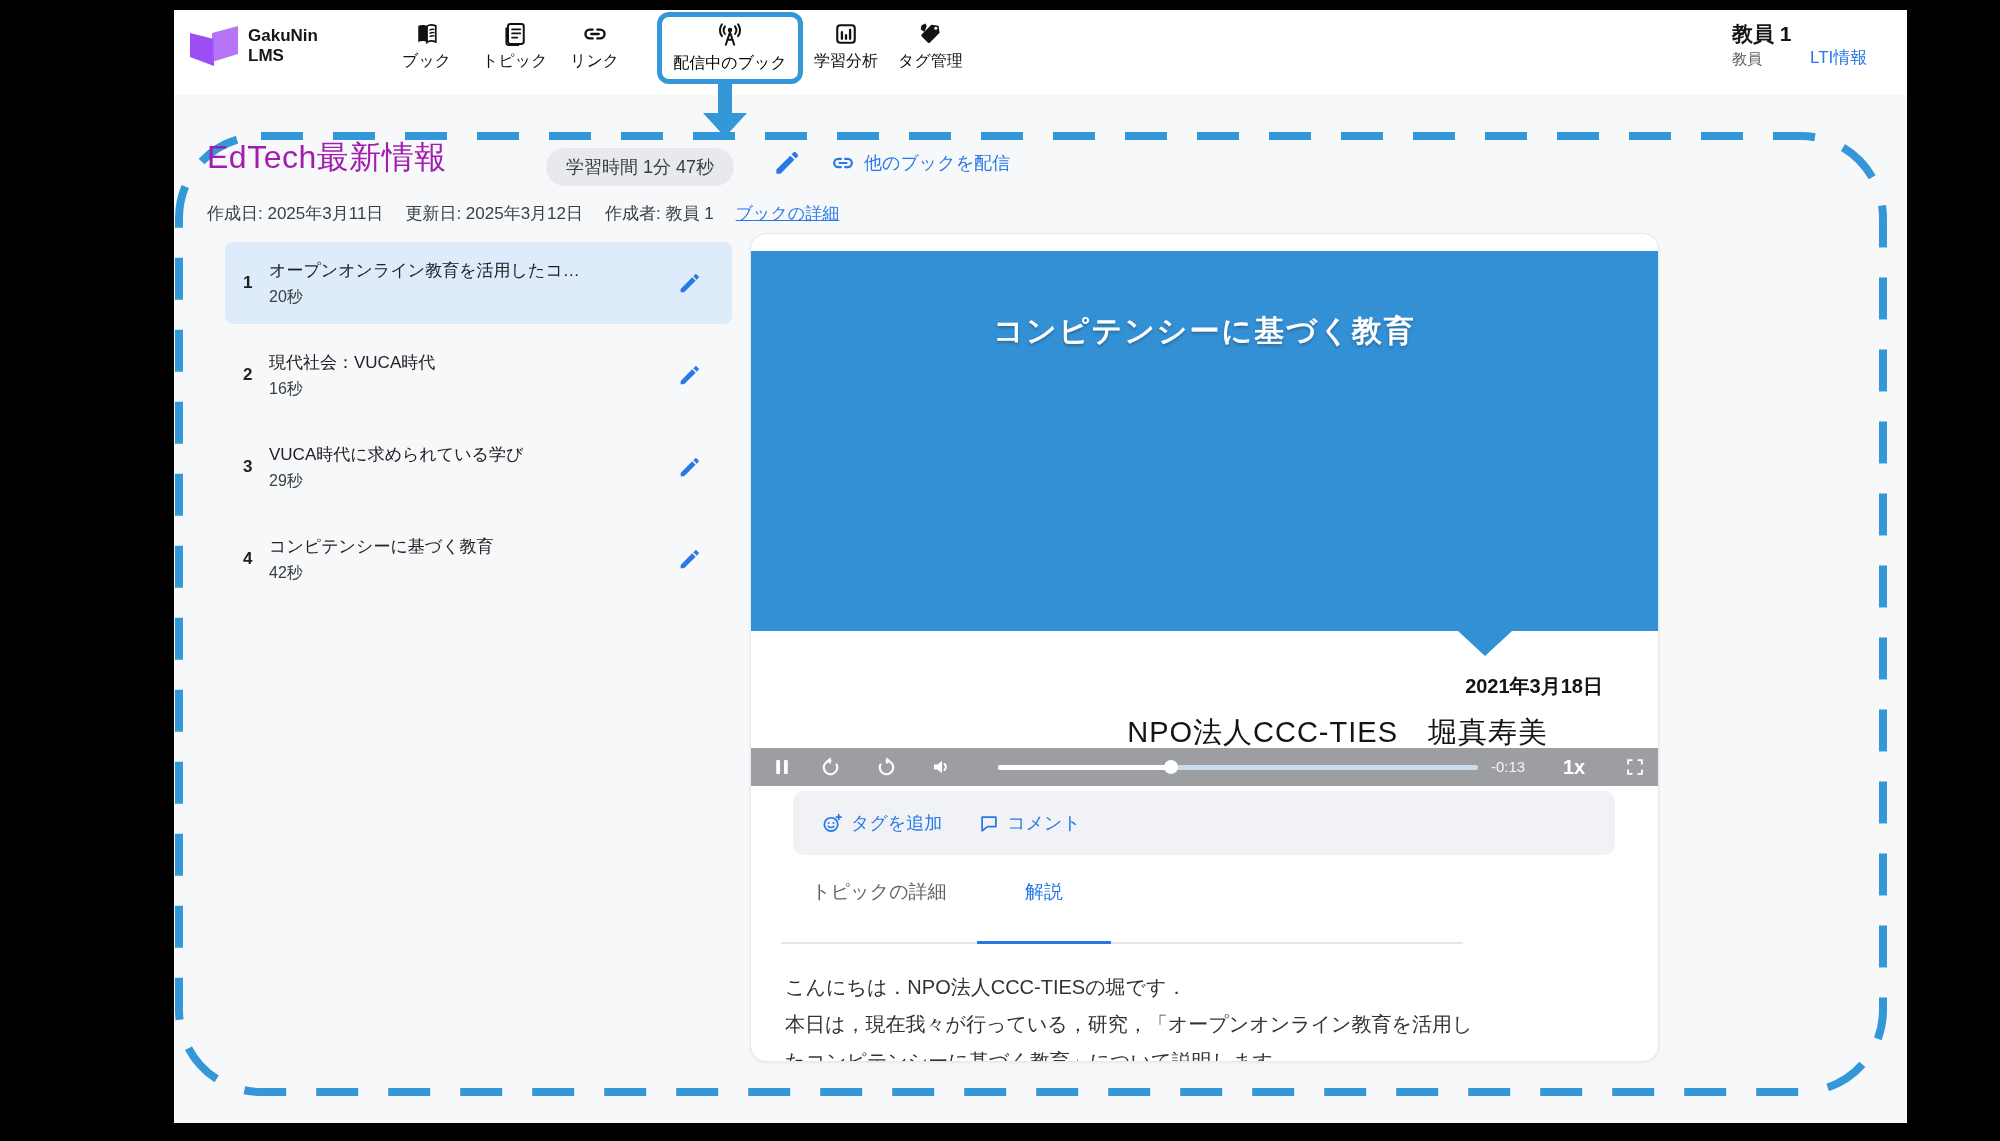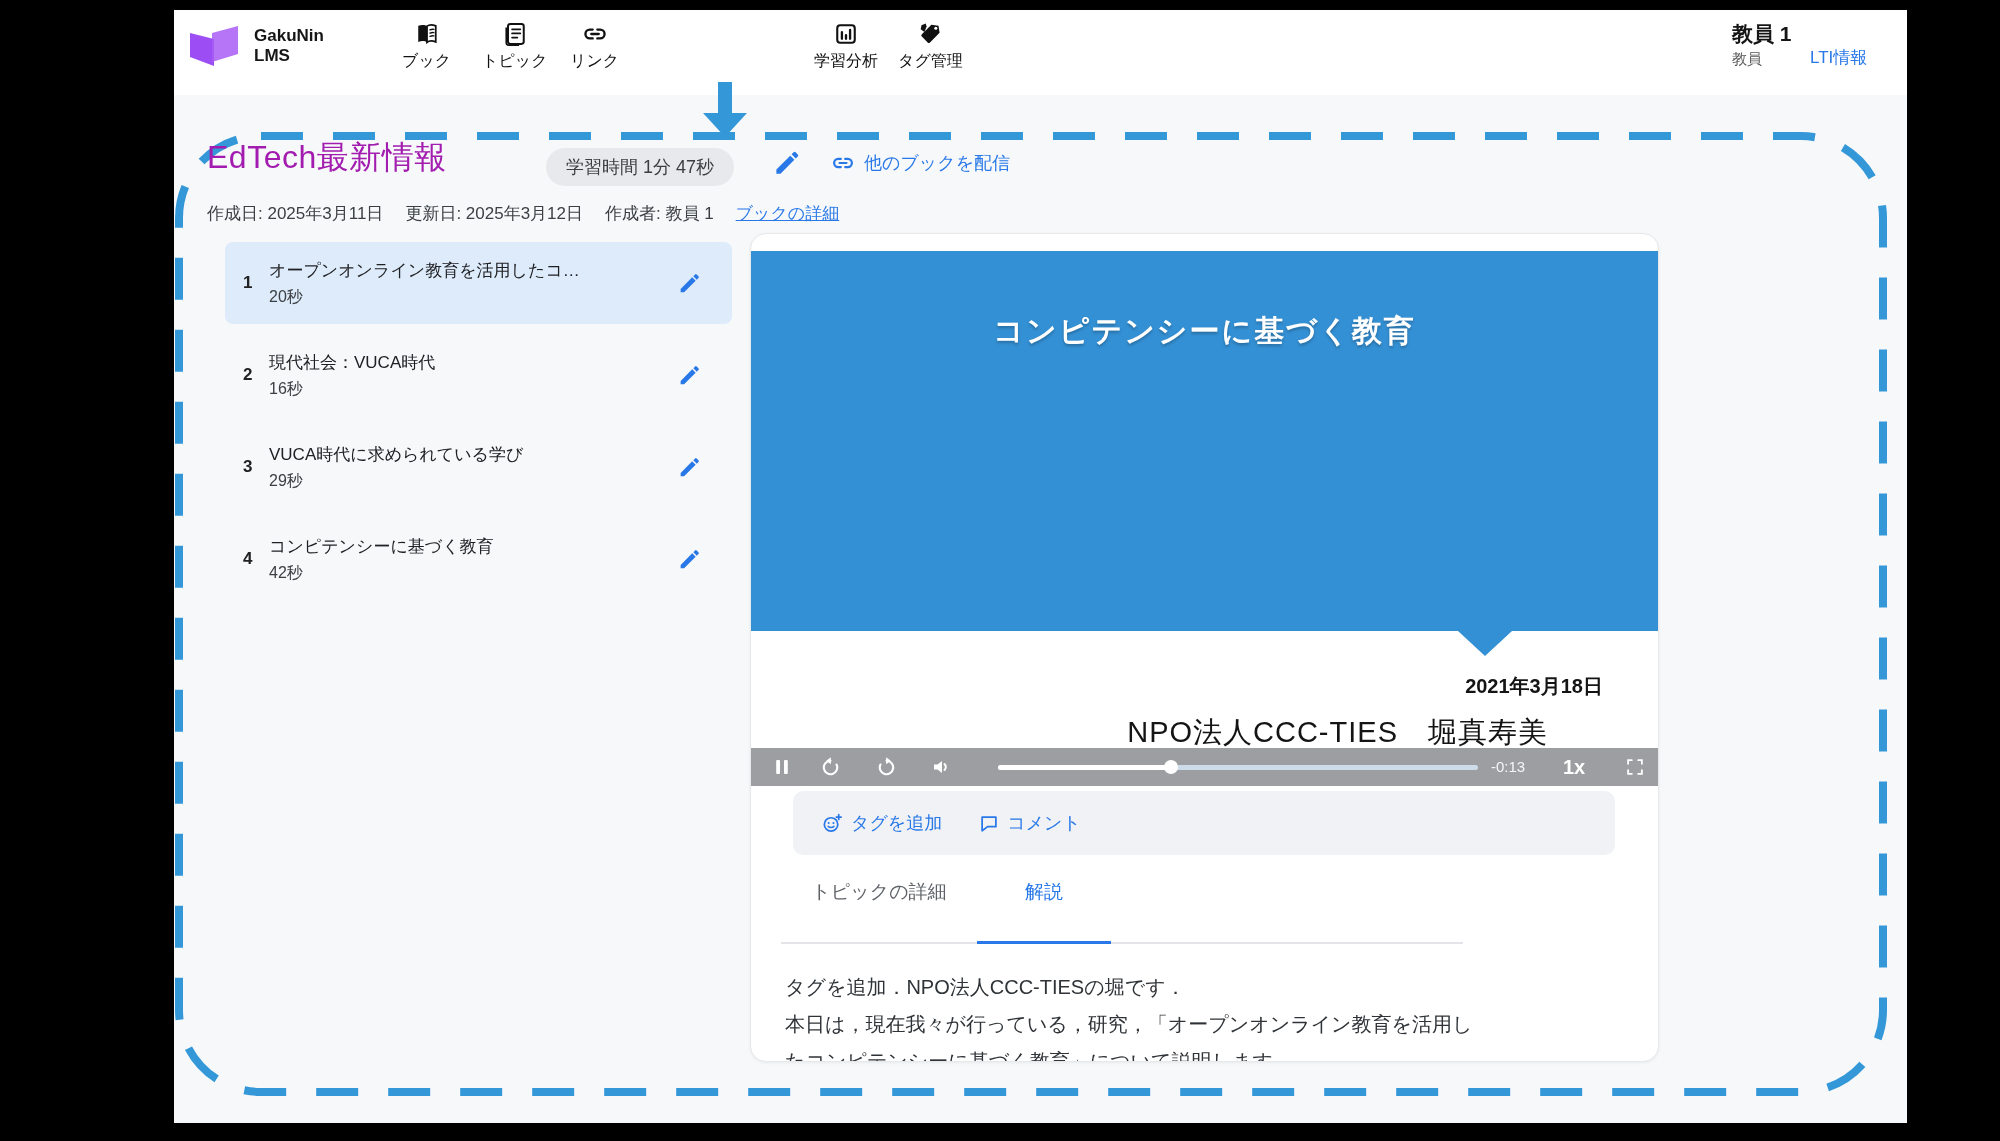--- a/index.html
+++ b/index.html
@@ -5,21 +5,21 @@
   html,body{margin:0;padding:0;}
   body{
     width:2000px;height:1141px;background:#000;position:relative;
     font-family:"Liberation Sans","DejaVu Sans",sans-serif;
     -webkit-font-smoothing:antialiased;
   }
   .app{position:absolute;left:174px;top:10px;width:1733px;height:1113px;background:#fff;overflow:hidden;}
   .content-bg{position:absolute;left:0;top:85px;right:0;bottom:0;background:#f7f8fa;}
 
   
-  .logo{position:absolute;left:14px;top:14px;display:flex;align-items:center;gap:14px;cursor:pointer;}
+  .logo{position:absolute;left:14px;top:14px;display:flex;align-items:center;gap:8px;cursor:pointer;}
   .logo-text{font-weight:bold;font-size:17px;line-height:1.15;color:#161616;}
   .nav-item{position:absolute;top:10px;display:flex;flex-direction:column;align-items:center;gap:3px;color:#111;cursor:pointer;}
   .nav-item .lbl{font-size:16px;white-space:nowrap;}
   .nav-hl{position:absolute;left:483px;top:2px;width:136px;height:62px;border:5px solid #3498d8;border-radius:12px;
           display:flex;flex-direction:column;align-items:center;justify-content:center;gap:3px;background:#fff;cursor:pointer;}
   .user-block{position:absolute;left:1558px;top:10px;}
   .user-name{font-size:21px;font-weight:bold;color:#151515;}
   .user-role{font-size:15px;color:#555;margin-top:2px;}
   .lti-link{position:absolute;left:1636px;top:36px;font-size:17px;color:#2878e8;cursor:pointer;}
 
@@ -172,20 +172,26 @@
         <use href="#i-topic"></use>
       </svg>
     <span class="lbl">トピック</span>
   </div>
   <div class="nav-item" style="left:396px;color:#111;">
     <svg width="28" height="28" style="color:#111">
         <use href="#i-link"></use>
       </svg>
     <span class="lbl">リンク</span>
   </div>
+  <div class="nav-hl">
+    <svg width="28" height="28">
+        <use href="#i-broadcast"></use>
+      </svg>
+    <span class="lbl" style="font-size:16px;">配信中のブック</span>
+  </div>
   <div class="nav-item" style="left:640px;">
     <svg width="28" height="28">
         <use href="#i-chart"></use>
       </svg>
     <span class="lbl">学習分析</span>
   </div>
   <div class="nav-item" style="left:724px;">
     <svg width="28" height="28">
         <use href="#i-tags"></use>
       </svg>
@@ -328,17 +334,17 @@
       </div>
     </div>
 
     <div class="tabs">
       <div class="tab tab-idle">トピックの詳細</div>
       <div class="tab tab-active">解説</div>
       <div class="tab tab-rest"></div>
     </div>
 
     <div class="transcript">
-      <p>タグを追加．NPO法人CCC-TIESの堀です．</p>
+      <p>こんにちは．NPO法人CCC-TIESの堀です．</p>
       <p>本日は，現在我々が行っている，研究，「オープンオンライン教育を活用したコンピテンシーに基づく教育」について説明します．</p>
     </div>
   </div>
 </div>
 
 </body></html>

